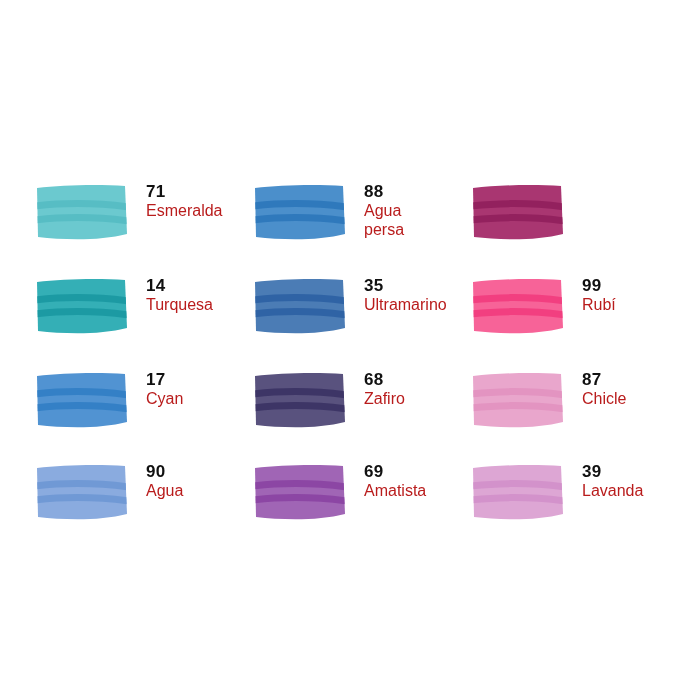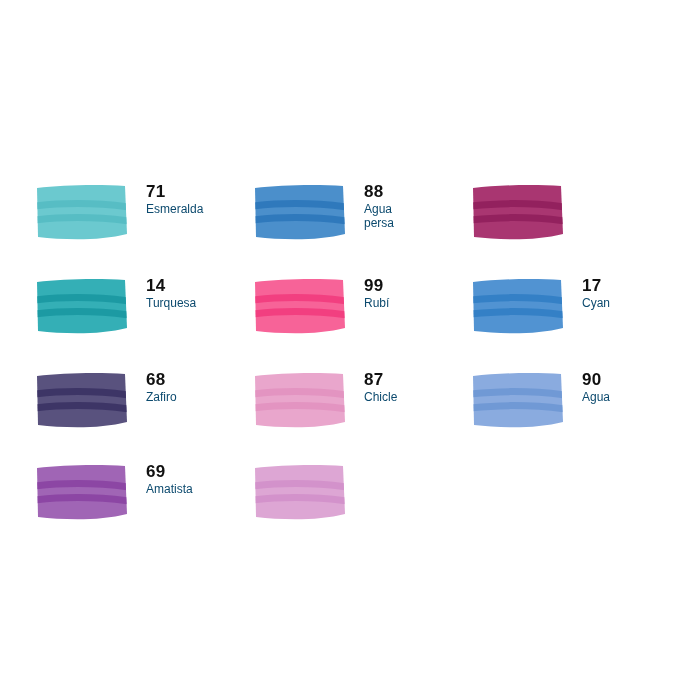--- a/index.html
+++ b/index.html
@@ -61,23 +61,23 @@
   }
 
   .swatch-code {
     font-size: 17px;
     font-weight: bold;
     letter-spacing: 0.2px;
     color: #111111;
   }
 
   .swatch-name {
-    font-size: 12px;
+    font-size: 16px;
     font-weight: normal;
-    color: #0c4a6e;
+    color: #b91c1c;
     white-space: pre-line;
   }
 </style>
 </head>
 <body>
 
 <div id="swatch-chart">
   <div class="swatch-grid">
 
     <div class="swatch-cell">
@@ -154,20 +154,40 @@
             <path d="M-4,33 C24,29 64,29 96,34 L96,41 C64,36 24,36 -4,40 Z" fill="#1C9AA3"></path>
           </g>
         </svg>
       </div>
       <div class="swatch-text">
         <div class="swatch-code">14</div>
         <div class="swatch-name">Turquesa</div>
       </div>
     </div>
 
+    <div class="swatch-cell">
+      <div class="swatch-paint">
+        <svg viewBox="0 0 92 58" xmlns="http://www.w3.org/2000/svg">
+          <defs>
+              <clipPath id="clip4">
+                <path d="M1,4 C26,1 62,0 89,2 L91,50 C64,57 28,56 2,53 Z"></path>
+              </clipPath>
+            </defs>
+          <g clip-path="url(#clip4)">
+            <rect x="-4" y="-4" width="100" height="66" fill="#4B7CB5"></rect>
+            <path d="M-4,19 C24,15 64,15 96,20 L96,27 C64,22 24,22 -4,26 Z" fill="#2F63A5"></path>
+            <path d="M-4,33 C24,29 64,29 96,34 L96,41 C64,36 24,36 -4,40 Z" fill="#2F63A5"></path>
+          </g>
+        </svg>
+      </div>
+      <div class="swatch-text">
+        <div class="swatch-code">35</div>
+        <div class="swatch-name">Ultramarino</div>
+      </div>
+    </div>
 
     <div class="swatch-cell">
       <div class="swatch-paint">
         <svg viewBox="0 0 92 58" xmlns="http://www.w3.org/2000/svg">
           <defs>
               <clipPath id="clip5">
                 <path d="M1,4 C26,1 62,0 89,2 L91,50 C64,57 28,56 2,53 Z"></path>
               </clipPath>
             </defs>
           <g clip-path="url(#clip5)">
@@ -296,16 +316,20 @@
                 <path d="M1,4 C26,1 62,0 89,2 L91,50 C64,57 28,56 2,53 Z"></path>
               </clipPath>
             </defs>
           <g clip-path="url(#clip11)">
             <rect x="-4" y="-4" width="100" height="66" fill="#DDA6D4"></rect>
             <path d="M-4,19 C24,15 64,15 96,20 L96,27 C64,22 24,22 -4,26 Z" fill="#D392CB"></path>
             <path d="M-4,33 C24,29 64,29 96,34 L96,41 C64,36 24,36 -4,40 Z" fill="#D392CB"></path>
           </g>
         </svg>
       </div>
+      <div class="swatch-text">
+        <div class="swatch-code">39</div>
+        <div class="swatch-name">Lavanda</div>
+      </div>
     </div>
 
   </div>
 </div>
 
 </body></html>

